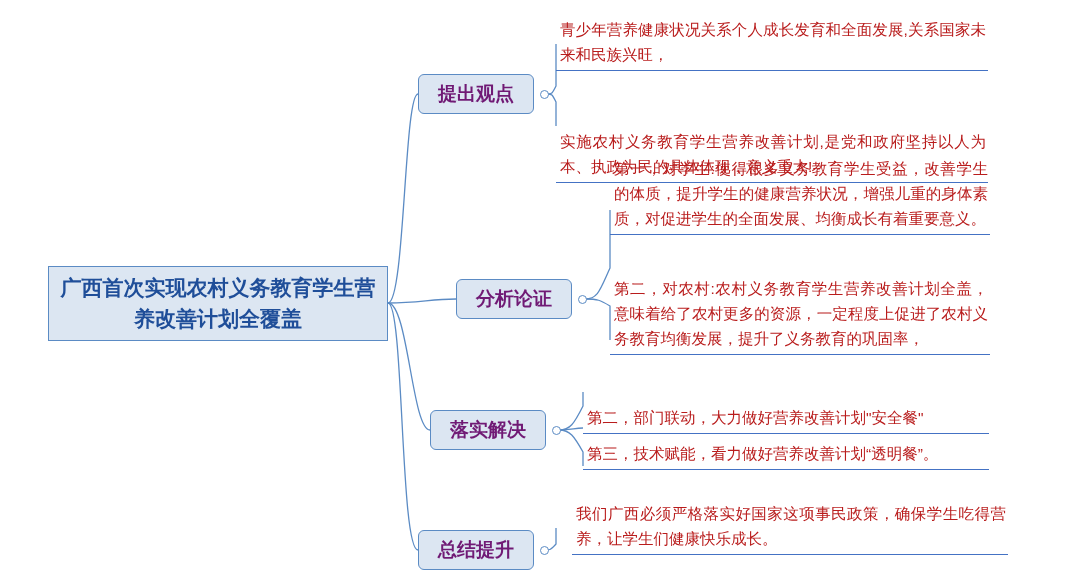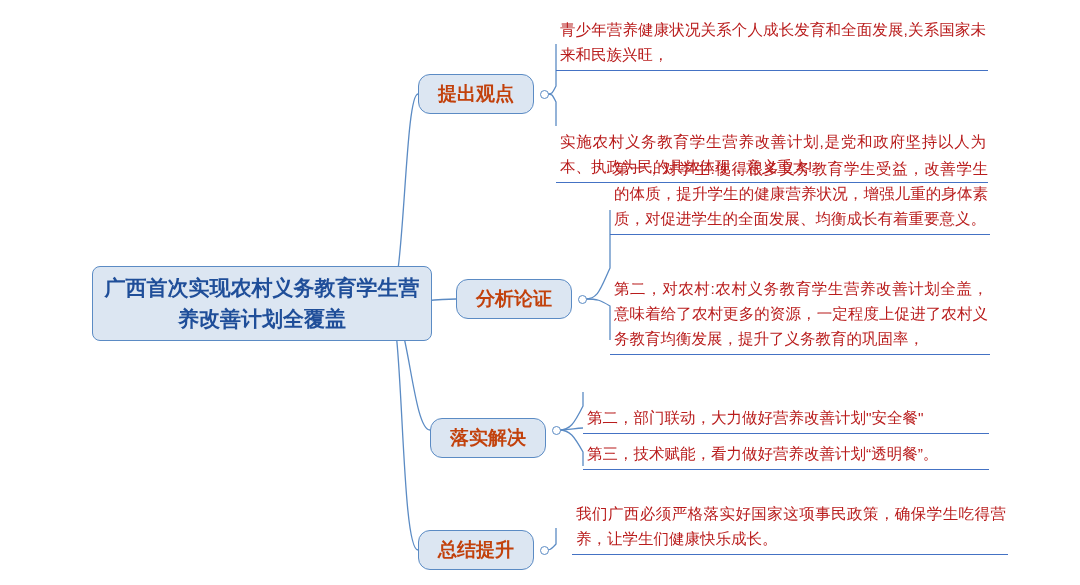--- a/index.html
+++ b/index.html
@@ -31,52 +31,51 @@
   
   .root-node {
     position: absolute;
     left: 48px;
     top: 266px;
     width: 340px;
     height: 75px;
     box-sizing: border-box;
     background: #dce6f2;
     border: 1.5px solid #5b8bc4;
-    border-radius: 8px;
+    border-radius: 0;
     display: flex;
     align-items: center;
     justify-content: center;
     text-align: center;
     color: #1f4e99;
     font-size: 21px;
     font-weight: bold;
     line-height: 1.45;
     padding: 4px 10px;
-    margin-left: 44px;
   }
 
   
   .branch-node {
     position: absolute;
     box-sizing: border-box;
     background: #dce6f2;
     border: 1.2px solid #5b8bc4;
-    border-radius: 12px;
+    border-radius: 6px;
     display: flex;
     align-items: center;
     justify-content: center;
-    color: #c2410c;
+    color: #701a75;
     font-size: 19px;
     font-weight: bold;
     padding: 5px 9px;
     white-space: nowrap;
   }
   #branch-0 { left: 418px; top: 74px;  width: 116px; height: 40px; }
   #branch-1 { left: 456px; top: 279px; width: 116px; height: 40px; }
-  #branch-2 { left: 430px; top: 410px; width: 116px; height: 40px; margin-top: 8px; }
+  #branch-2 { left: 430px; top: 410px; width: 116px; height: 40px; }
   #branch-3 { left: 418px; top: 530px; width: 116px; height: 40px; }
 
   
   .leaf {
     position: absolute;
     box-sizing: border-box;
     color: #b91c1c;
     font-size: 15.5px;
     line-height: 1.62;
     padding: 1px 2px 3px 4px;

